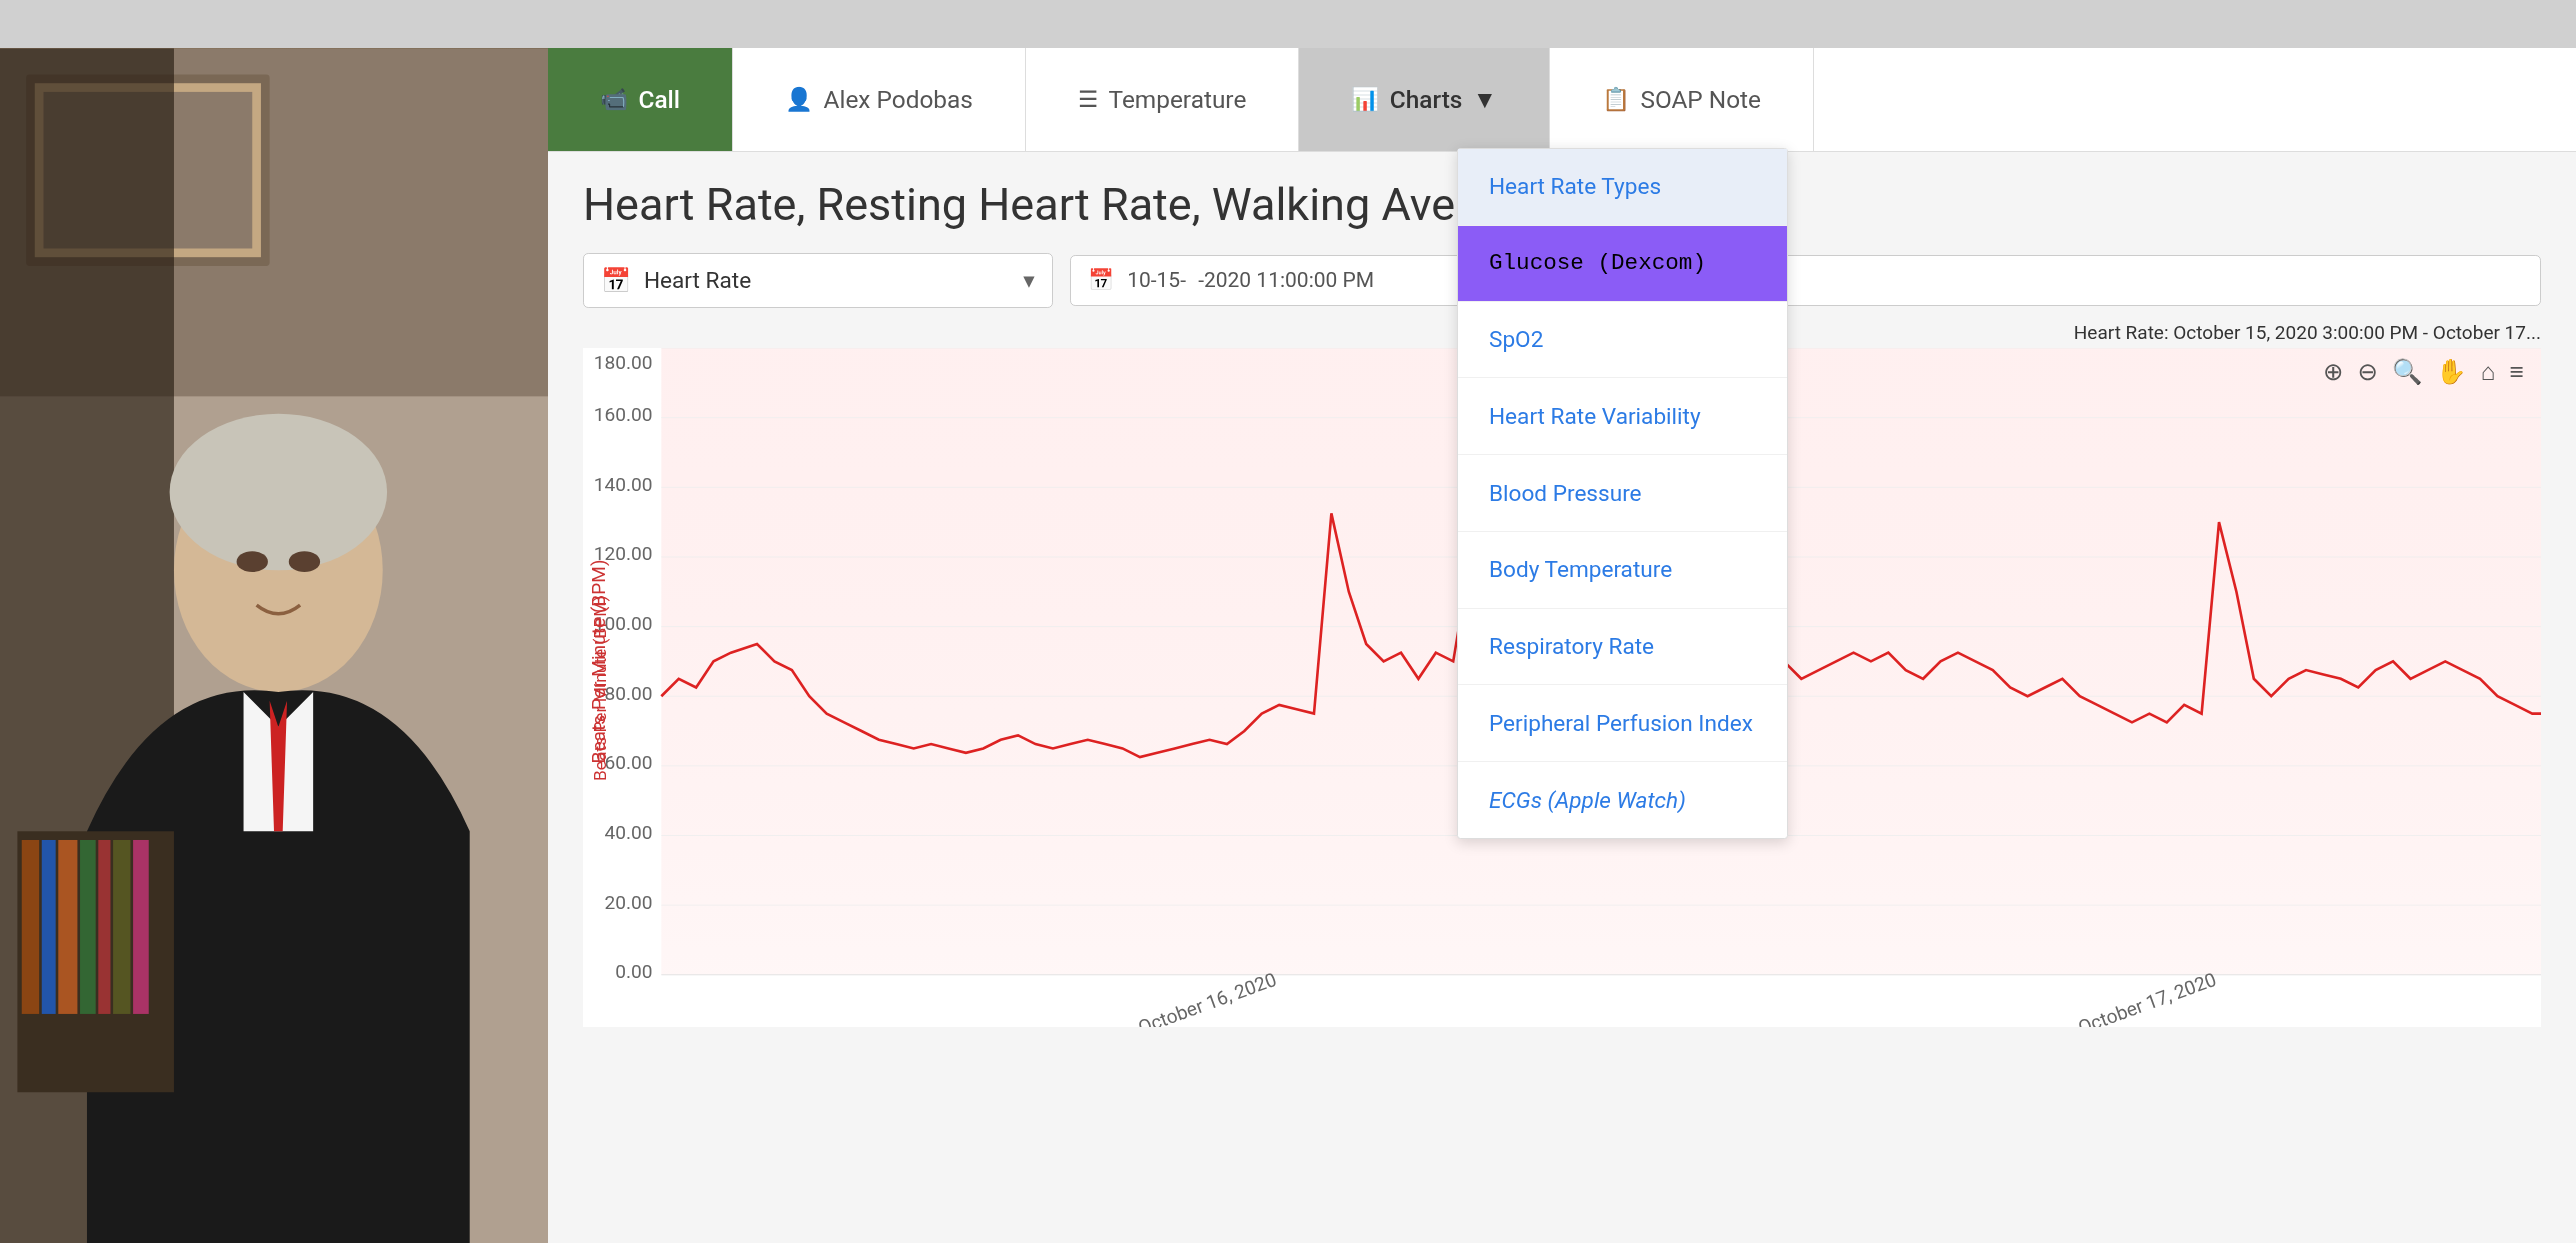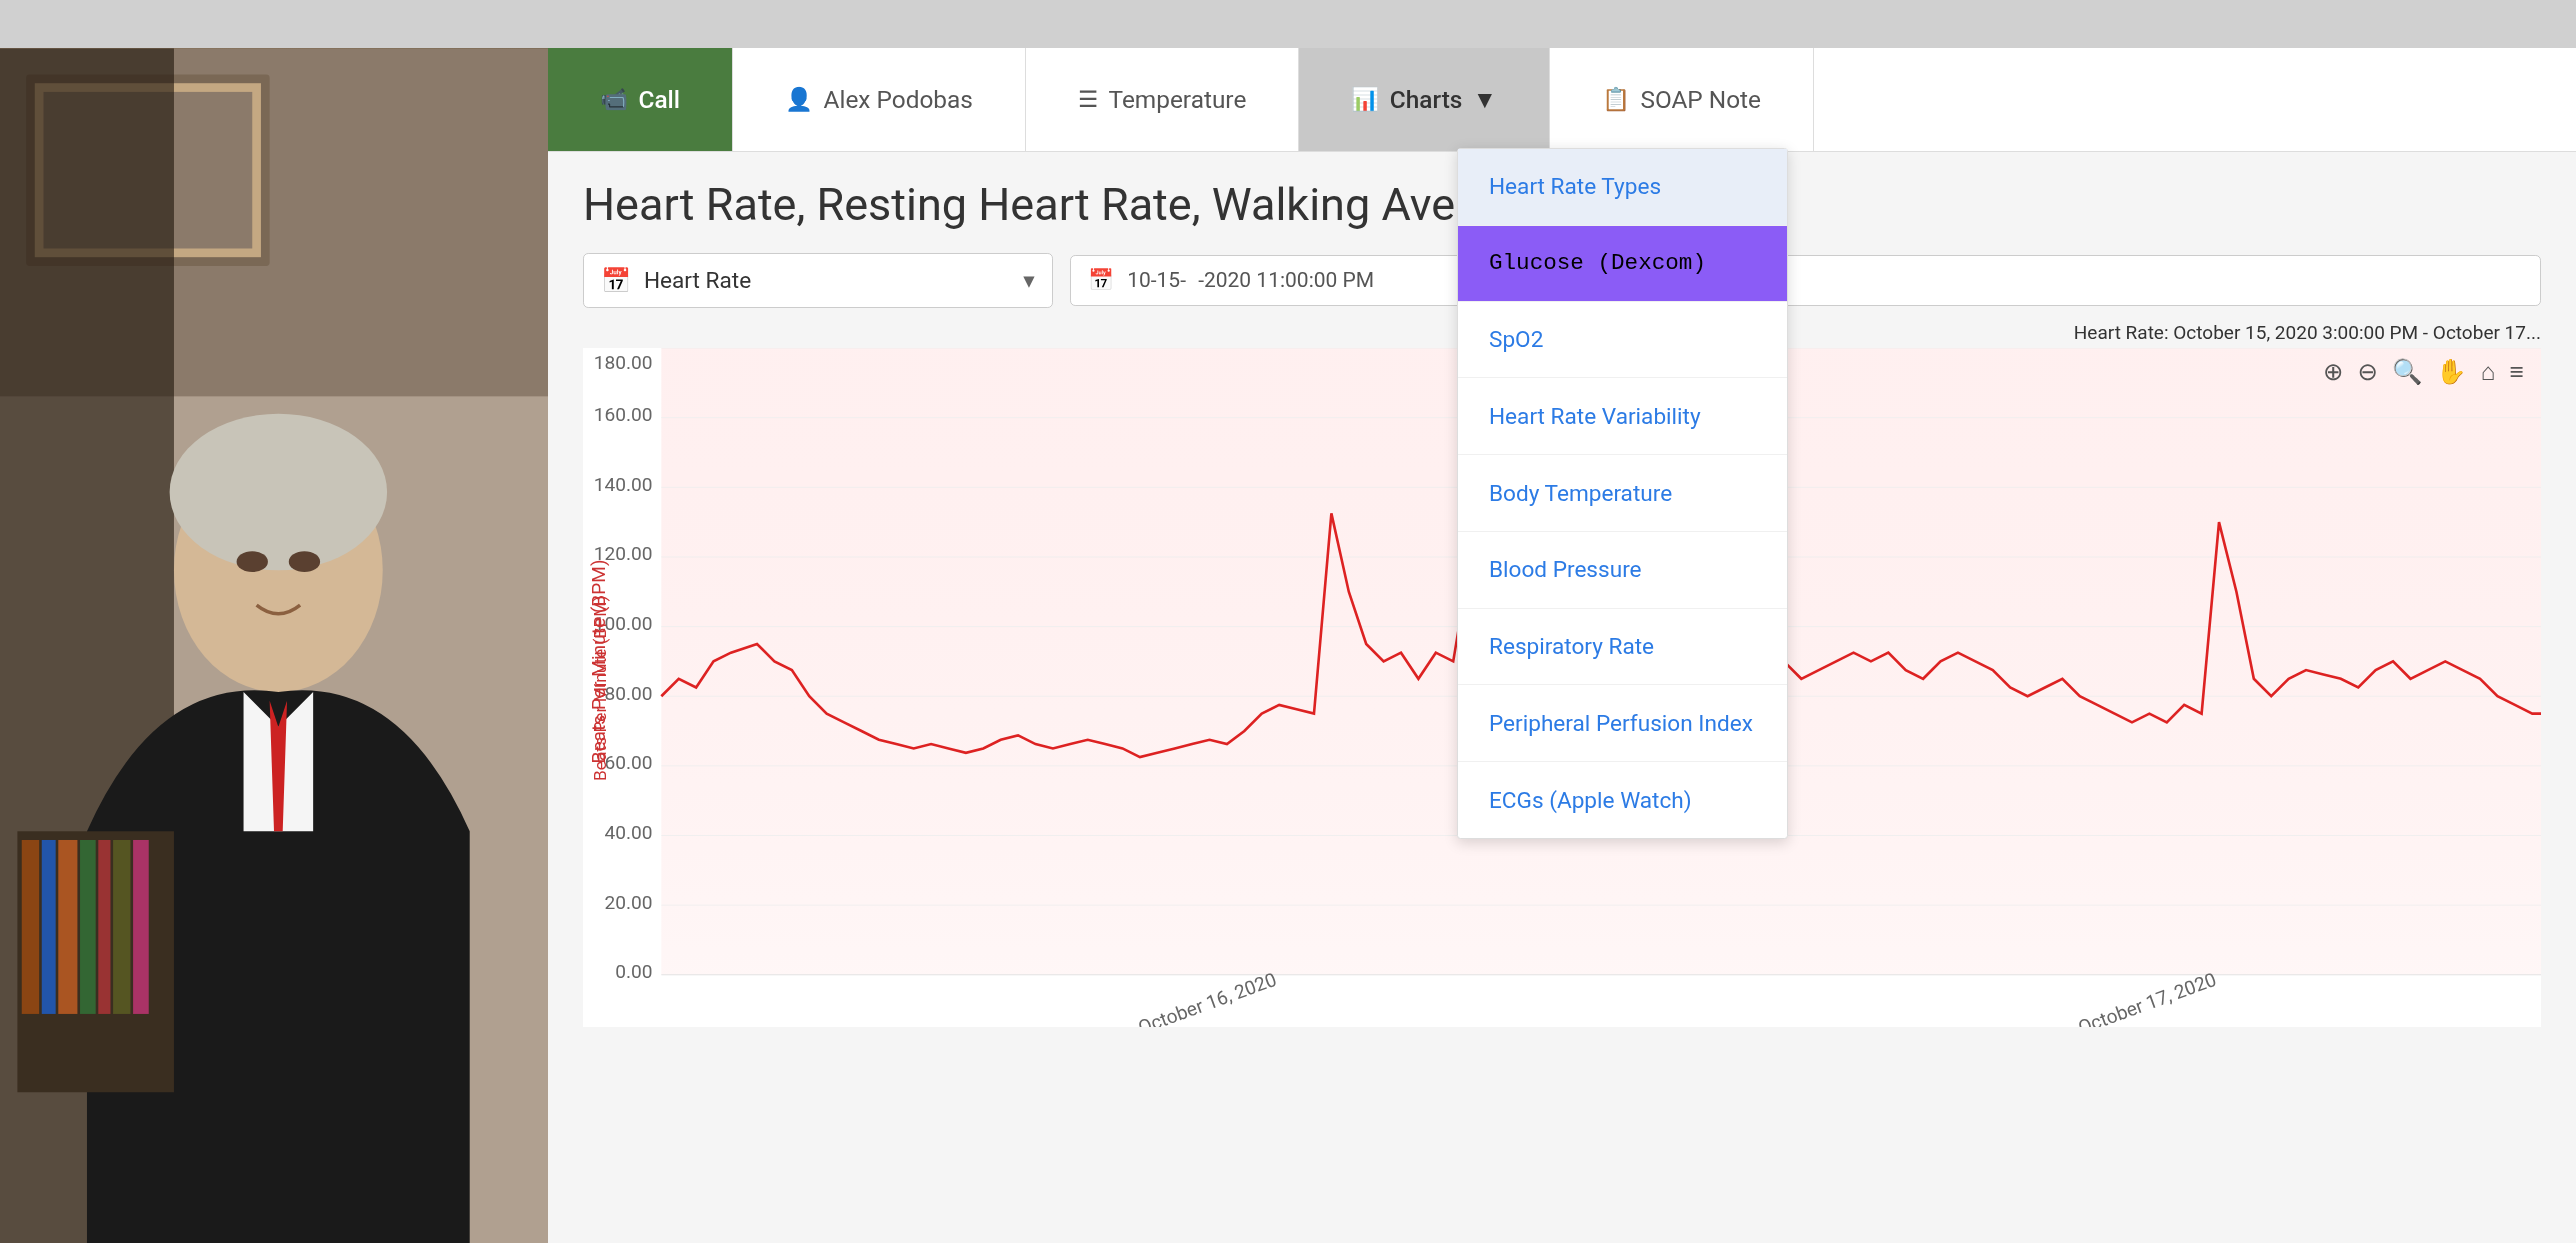--- a/index.html
+++ b/index.html
@@ -193,20 +193,21 @@
 
     .dropdown-item {
       padding: 24.4px 31px;
       font-size: 22.6px;
       cursor: pointer;
       border-bottom: 0.9px solid #f0f0f0;
     }
 
     .dropdown-item:last-child {
       border-bottom: none;
+      font-style: italic;
     }
 
     .dropdown-item.active {
       background: #e8eef8;
       color: #2c5f9e;
     }
 
     .dropdown-item.highlighted {
       background: #8b5cf6;
       font-family: Liberation Mono, monospace;
@@ -500,24 +501,24 @@
     <div class="dropdown-item highlighted">
       <span>Glucose (Dexcom)</span>
     </div>
     <div class="dropdown-item">
       <a href="#">SpO2</a>
     </div>
     <div class="dropdown-item">
       <a href="#">Heart Rate Variability</a>
     </div>
     <div class="dropdown-item">
+      <a href="#">Blood Pressure</a>
+    </div>
+    <div class="dropdown-item">
       <a href="#">Body Temperature</a>
-    </div>
-    <div class="dropdown-item">
-      <a href="#">Blood Pressure</a>
     </div>
     <div class="dropdown-item">
       <a href="#">Respiratory Rate</a>
     </div>
     <div class="dropdown-item">
       <a href="#">Peripheral Perfusion Index</a>
     </div>
     <div class="dropdown-item">
       <a href="#">ECGs (Apple Watch)</a>
     </div>

